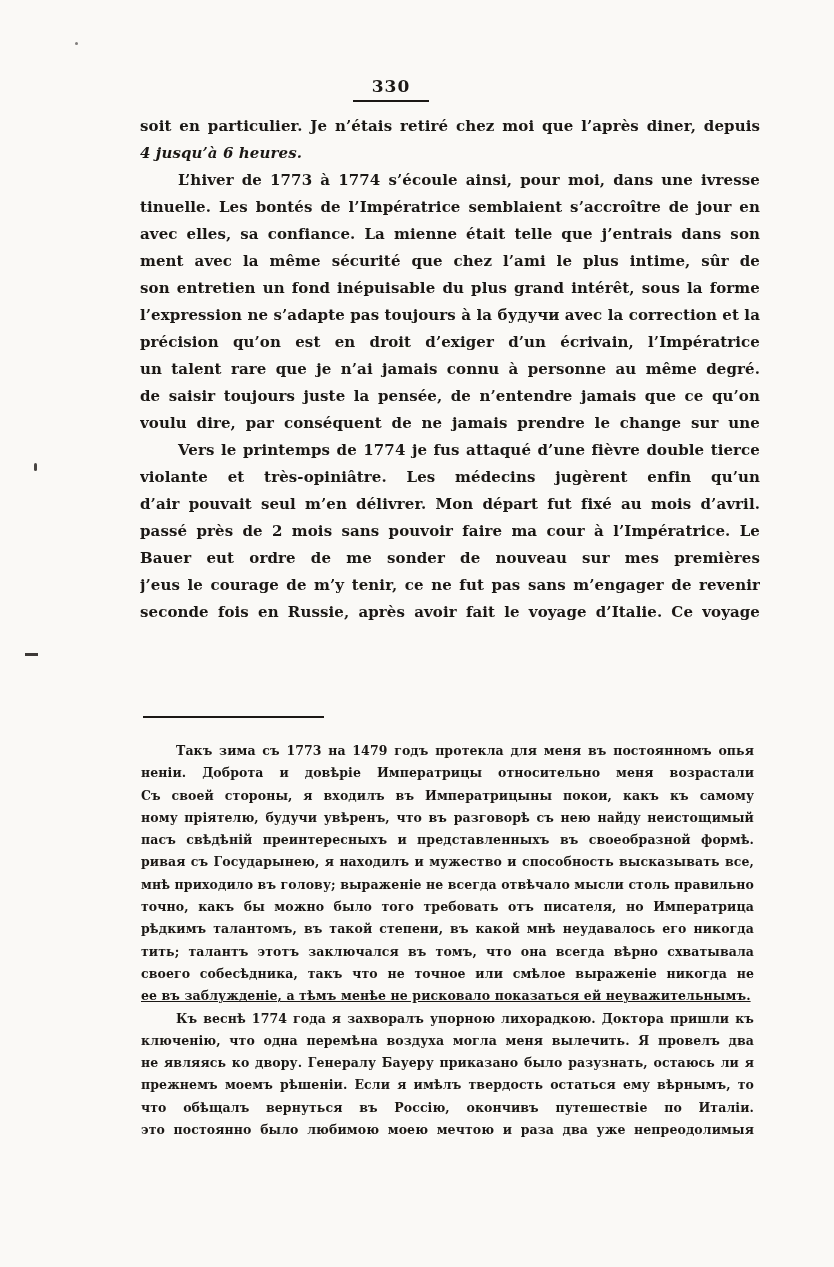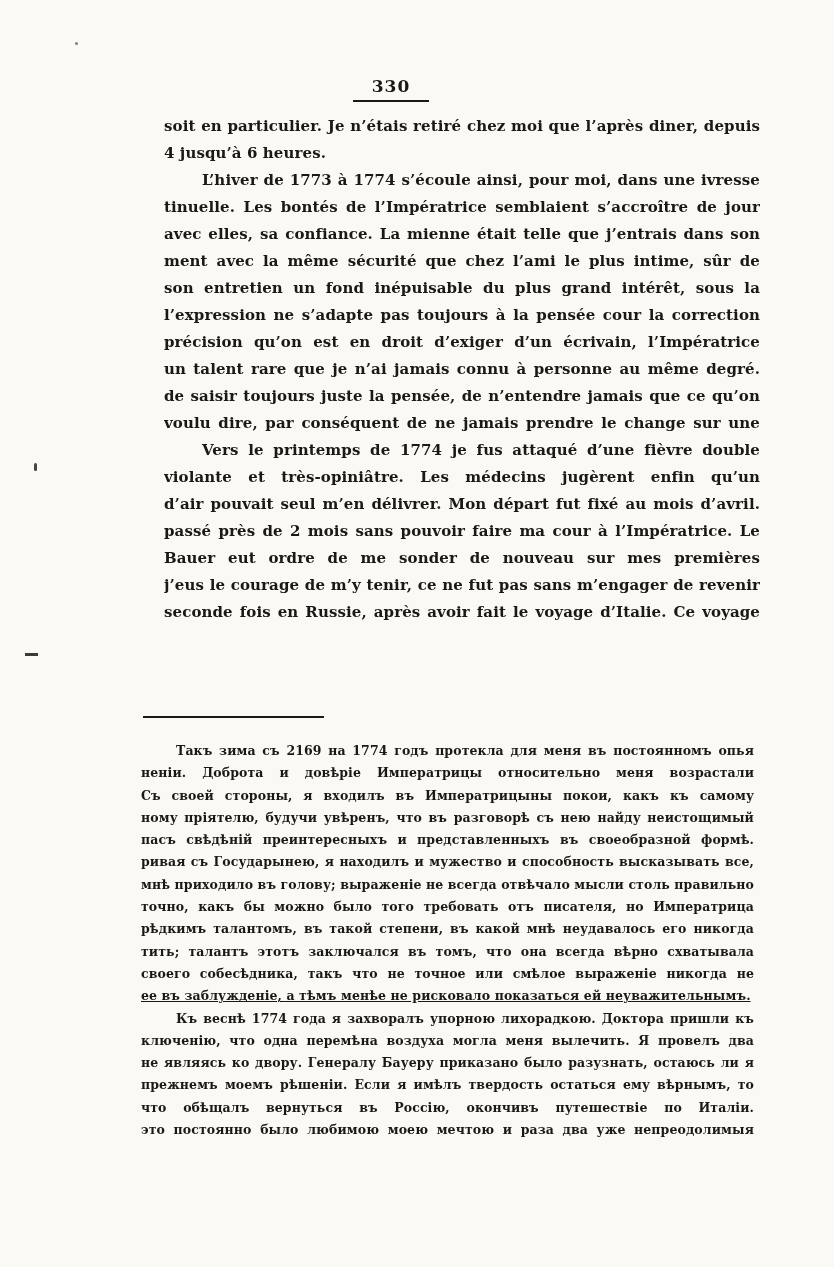--- a/index.html
+++ b/index.html
@@ -33,24 +33,23 @@
     font-size:15px;
     line-height:27px;
     font-weight:bold;
     letter-spacing:0.1px;
   }
   .body-text .line{
     height:27px;
     overflow:hidden;
     text-align:justify;
     text-align-last:justify;
-    margin-left:24px;
   }
   .body-text .line.indent{ text-indent:38px; }
-  .body-text .line.last{ text-align-last:left; }
+  .body-text .line.last{ text-align-last:left;font-style:italic; }
 
   .footnote-rule{
     position:absolute;
     top:716px;left:143px;width:181px;
     border-top:2.5px solid var(--ink);
   }
   .footnote-text{
     position:absolute;
     top:740px;left:141px;width:613px;
     font-size:12.5px;
@@ -85,38 +84,38 @@
   </div>
 
   <div class="body-text">
       <div class="line">soit en particulier.  Je n’étais retiré chez moi que l’après diner, depuis</div>
       <div class="line last">4 jusqu’à 6 heures.</div>
       <div class="line indent">L’hiver de 1773 à 1774 s’écoule ainsi, pour moi, dans une ivresse con-</div>
       <div class="line">tinuelle. Les bontés de l’Impératrice semblaient s’accroître de jour en jour et</div>
       <div class="line">avec elles, sa confiance.  La mienne était telle que j’entrais dans son apparte</div>
       <div class="line">ment avec la même sécurité que chez l’ami le plus intime, sûr de trouver dans</div>
       <div class="line">son entretien  un fond inépuisable du plus grand intérêt,  sous la forme la</div>
-      <div class="line">l’expression ne s’adapte pas toujours à la pensée cour la correction et la</div>
+      <div class="line">l’expression ne s’adapte pas toujours à la будучи avec la correction et la</div>
       <div class="line">précision qu’on est en droit d’exiger d’un écrivain,  l’Impératrice possédait</div>
       <div class="line">un talent rare que je n’ai jamais connu à personne au même degré. C’était</div>
       <div class="line">de saisir toujours juste la pensée, de n’entendre jamais que ce qu’on avait</div>
       <div class="line">voulu dire, par conséquent de ne jamais prendre le change sur une expres-</div>
       <div class="line indent">Vers le printemps de 1774 je fus attaqué d’une fièvre double tierce très</div>
       <div class="line">violante et très-opiniâtre.  Les médecins jugèrent enfin qu’un changement</div>
       <div class="line">d’air pouvait seul m’en délivrer.  Mon départ fut fixé au mois d’avril. J’avais</div>
       <div class="line">passé près de 2 mois sans pouvoir faire ma cour à l’Impératrice. Le Général</div>
       <div class="line">Bauer eut ordre de me sonder de nouveau sur mes premières résolutions; et si</div>
       <div class="line">j’eus le courage de m’y tenir,  ce ne fut pas sans m’engager de revenir une</div>
       <div class="line">seconde fois en Russie, après avoir fait le voyage d’Italie. Ce voyage m’avait</div>
     </div>
 
   <div class="footnote-rule"></div>
 
   <div class="footnote-text">
-      <div class="line indent">Такъ зима съ 2169 на 1774 годъ протекла для меня въ постоянномъ опья</div>
+      <div class="line indent">Такъ зима съ 1773 на 1479 годъ протекла для меня въ постоянномъ опья</div>
       <div class="line">неніи.  Доброта и довѣріе Императрицы относительно меня возрастали ежедневно.</div>
       <div class="line">Съ своей стороны, я входилъ въ Императрицыны покои, какъ къ самому задушев-</div>
       <div class="line">ному пріятелю, будучи увѣренъ, что въ разговорѣ съ нею найду неистощимый за-</div>
       <div class="line">пасъ свѣдѣній преинтересныхъ и представленныхъ въ своеобразной формѣ.  Разгова-</div>
       <div class="line">ривая съ Государынею, я находилъ и мужество и способность высказывать все, что</div>
       <div class="line">мнѣ приходило въ голову; выраженіе не всегда отвѣчало мысли столь правильно и</div>
       <div class="line">точно, какъ бы можно было того требовать отъ писателя, но Императрица обладала</div>
       <div class="line">рѣдкимъ талантомъ, въ такой степени, въ какой мнѣ неудавалось его никогда встрѣ-</div>
       <div class="line">тить; талантъ этотъ заключался въ томъ, что она всегда вѣрно схватывала мысль</div>
       <div class="line">своего собесѣдника, такъ что не точное или смѣлое выраженіе никогда не вводило</div>

